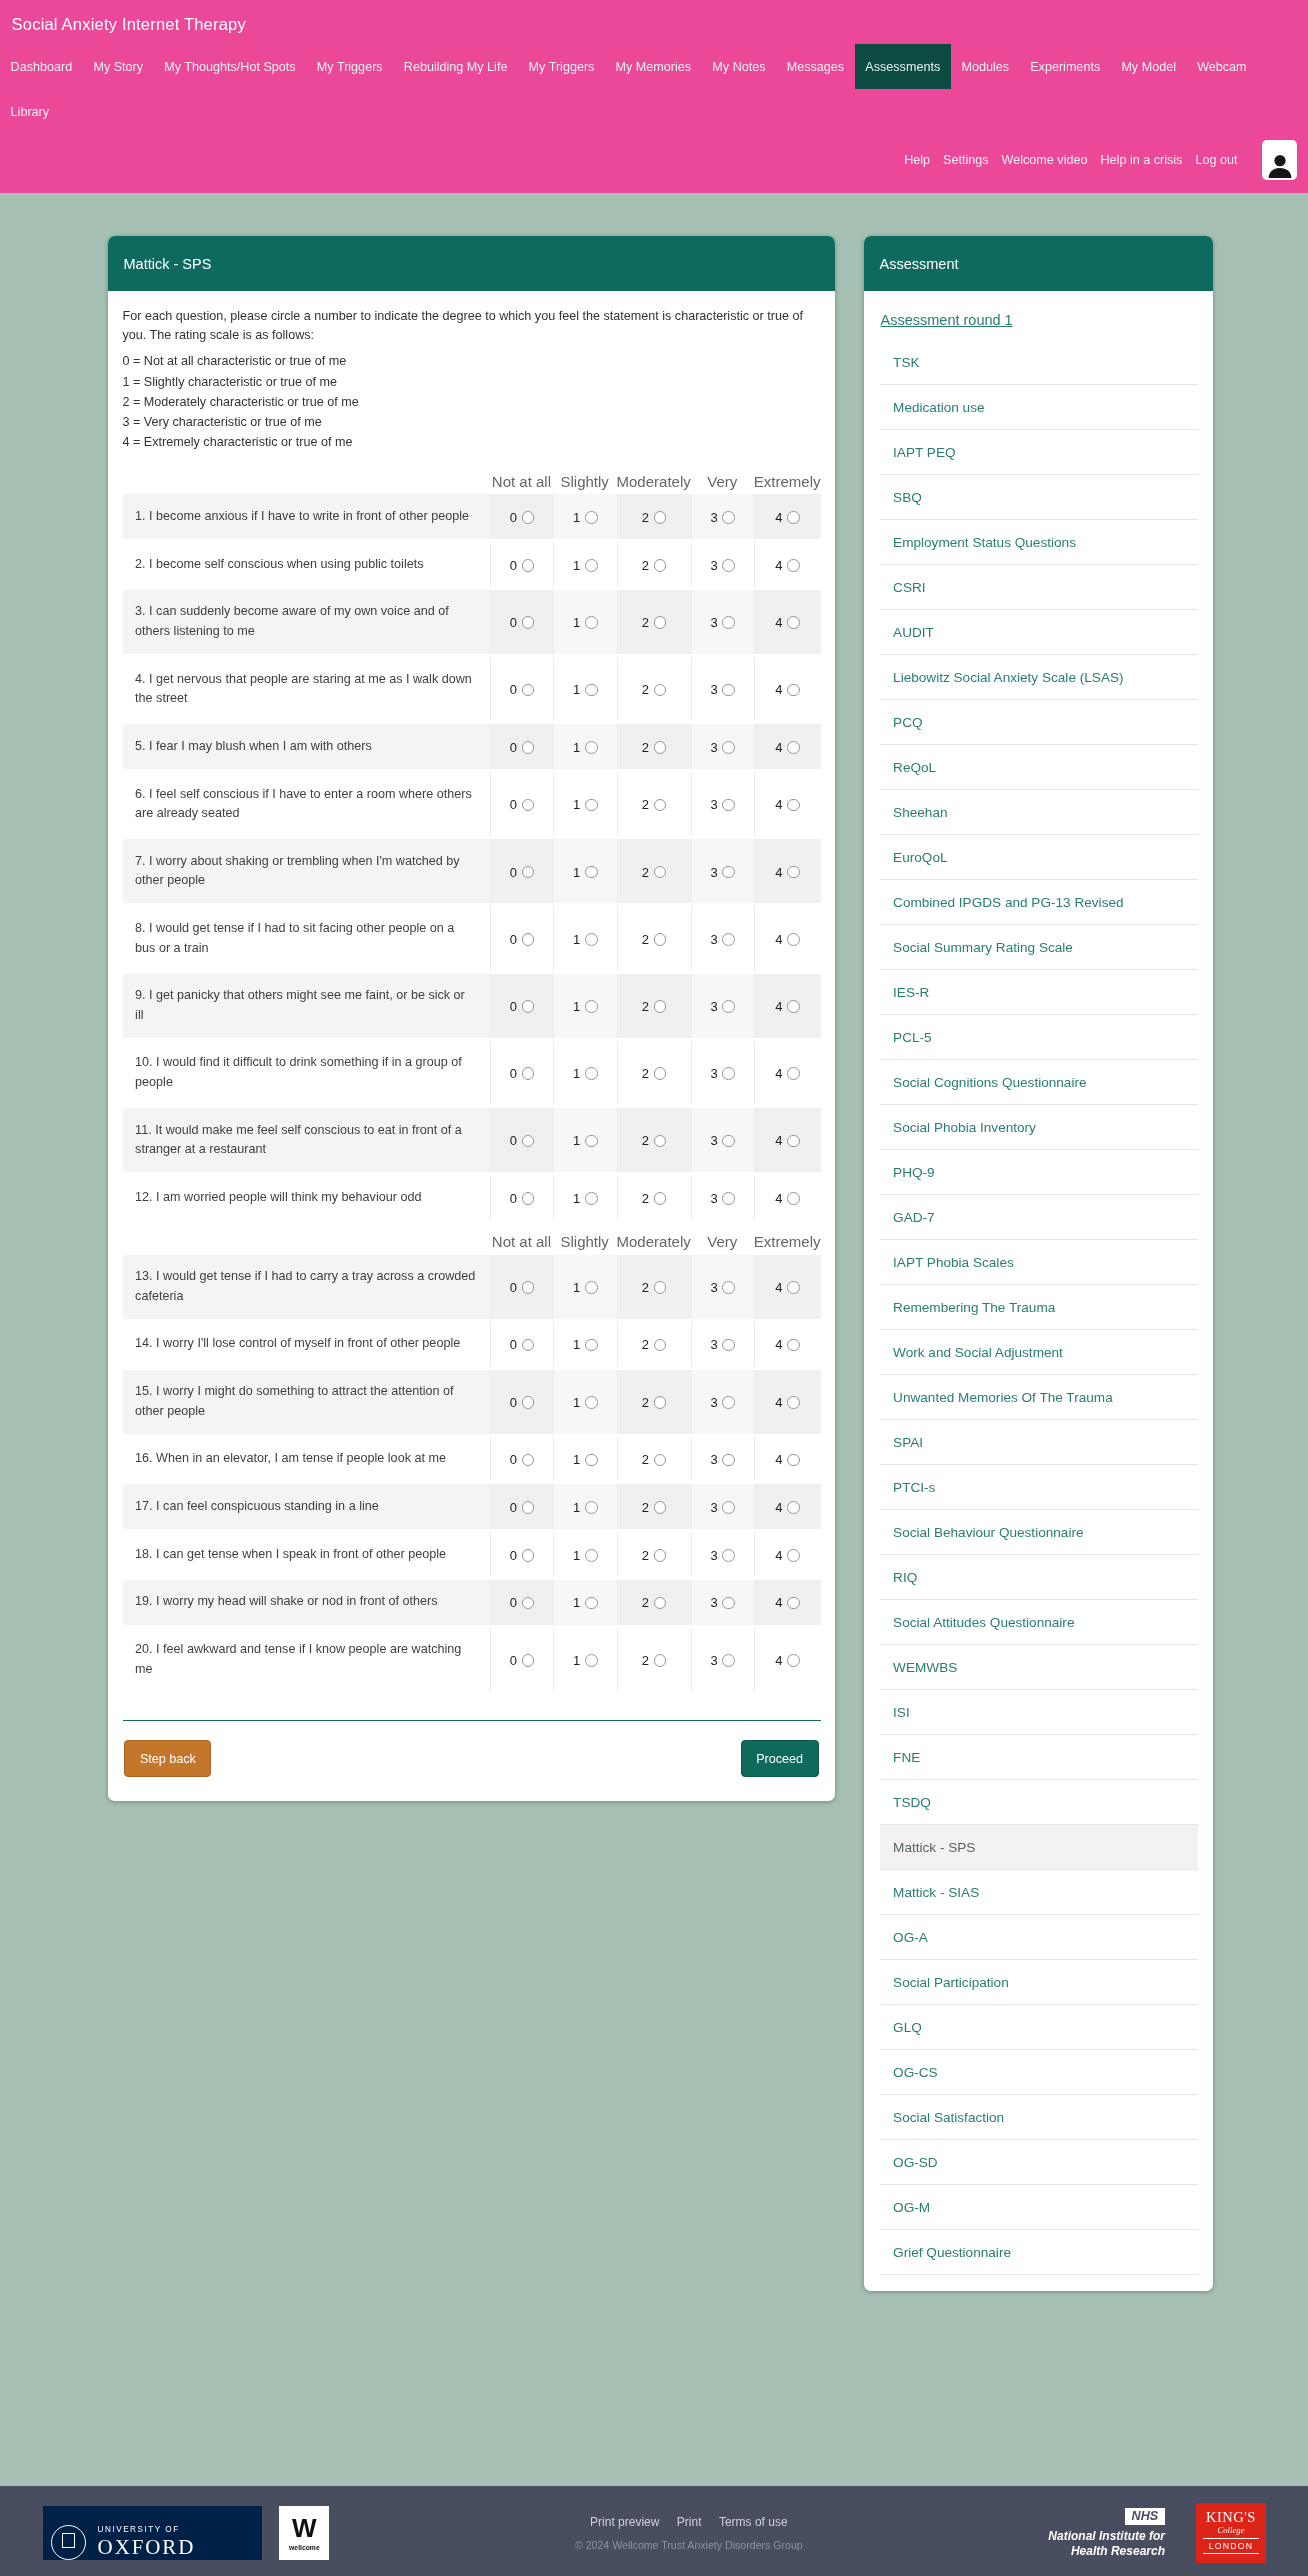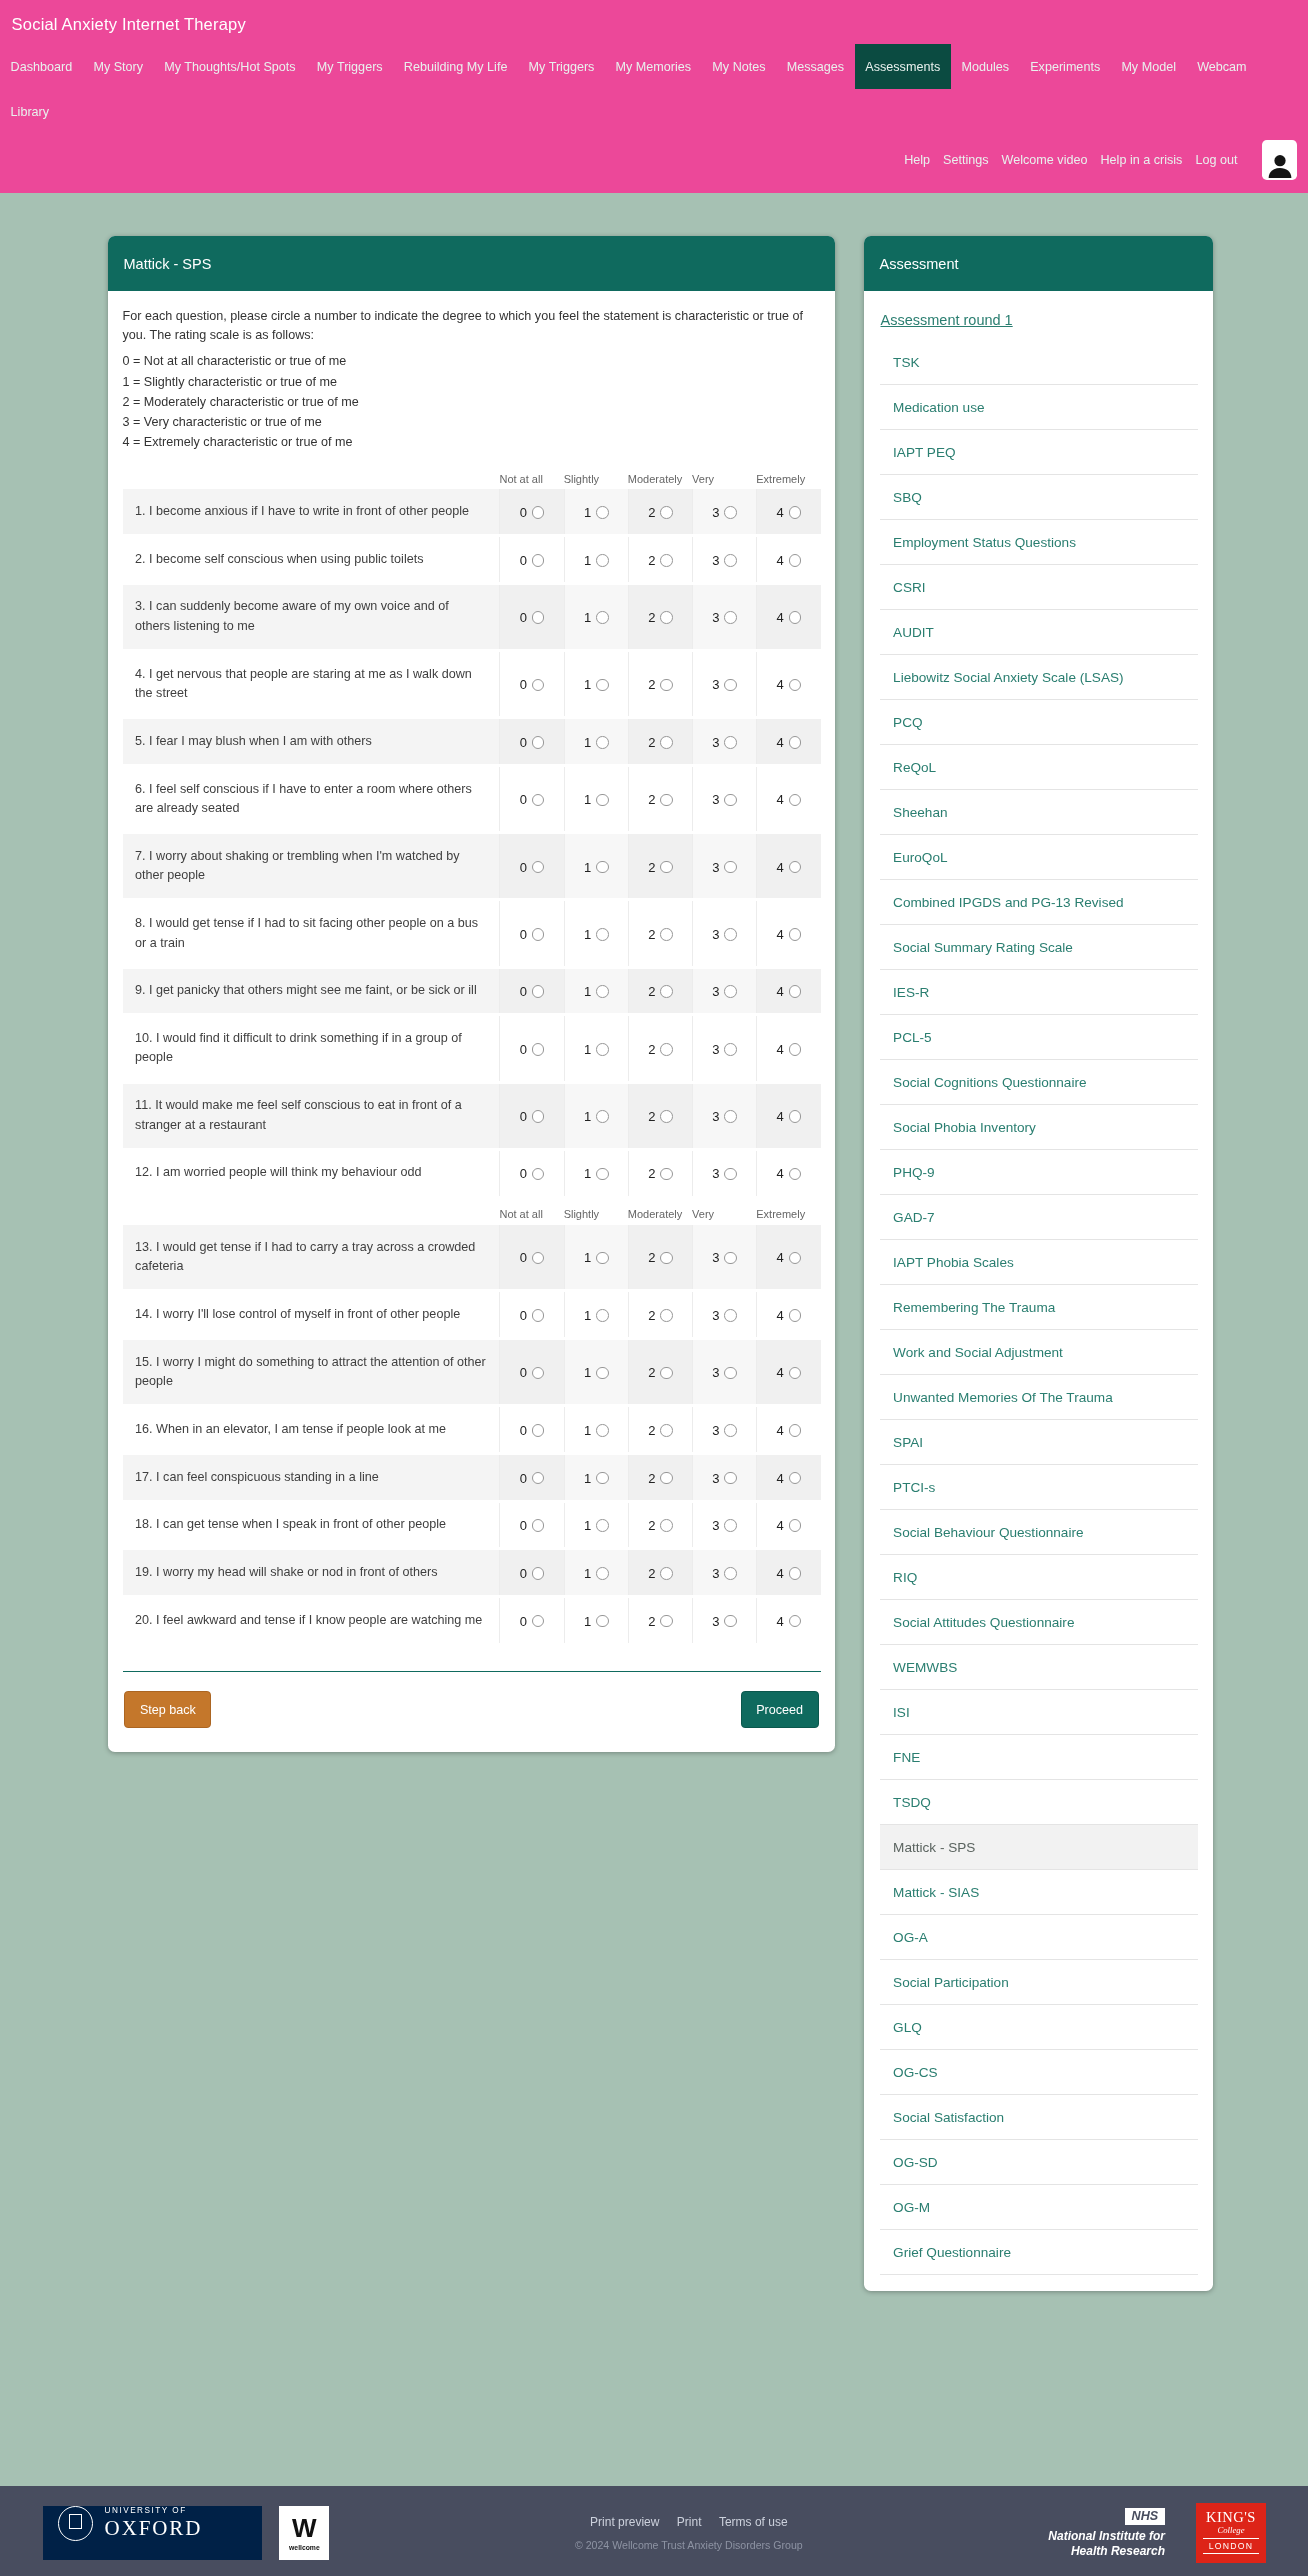--- a/index.html
+++ b/index.html
@@ -24,21 +24,21 @@
   .card { background:#fff; border-radius:6.8px; box-shadow:0 1px 4.8px rgba(0,0,0,.3); overflow:hidden; }
   .card-head { background:#0f6a5e; color:#fff; font-size:14.5px; padding:19.4px 15.5px; }
   .main-card { width:727px; flex:none; }
   .side-card { width:349px; flex:none; }
 
   
   .card-body { padding:15.5px 14.5px 13.6px; }
   .intro { font-size:12.6px; color:#333; line-height:1.55; margin-bottom:5.8px; }
   .scale-line { font-size:12.6px; color:#333; line-height:1.6; }
   .q-table { width:100%; border-collapse:separate; border-spacing:0 3.9px; margin-top:7.7px; }
-  .head-row td { font-size:11px; color:#666; text-align:left; padding:9.7px 0 1.9px; }
+  .head-row td { font-size:15px; color:#666; text-align:center; padding:9.7px 0 1.9px; }
   .q-text { font-size:12.6px; color:#3f3f3f; padding:12.6px 13.6px 12.6px 12.6px; line-height:1.55; width:54%; }
   td.opt { text-align:center; vertical-align:middle; width:9.2%; border-left:1px solid #ececec; }
   .q-row { background:#fff; }
   .q-row.odd td { background:#f4f4f4; }
   .q-row.odd td.opt:nth-child(even) { background:#f0f0f0; }
   .q-row.odd td.opt:nth-child(odd) { background:#f7f7f7; }
   .num { font-size:13px; color:#222; margin-right:4.8px; vertical-align:middle; }
   .radio { display:inline-block; width:12.6px; height:12.6px; border:1px solid #979797; border-radius:50%; background:#fff; vertical-align:middle; cursor:pointer; }
   .form-rule { border:none; border-top:1.9px solid #0f6a5e; margin:25px 0 19.4px; }
   .btn-row { display:flex; justify-content:space-between; align-items:center; padding:0 1.9px 9.7px; }
@@ -48,21 +48,21 @@
 
   
   .side-list { padding:3.9px 15.5px 15.5px; }
   .round-link { display:block; color:#2a7e70; text-decoration:underline; font-size:14.5px; padding:17.4px 0 11.6px 1px; cursor:pointer; }
   .side-item { display:block; color:#2a7e70; font-size:13.6px; padding:14.5px 5.8px 14.5px 13.6px; border-bottom:1px solid #e4e4e4; cursor:pointer; text-decoration:none; }
   .side-item.active { background:#f2f2f2; color:#5b6460; }
 
   
   .footer { background:#484d5f; height:93px; display:flex; align-items:center; justify-content:space-between; padding:0 43px; }
   .f-left { display:flex; align-items:center; gap:17.4px; }
-  .ox-logo { width:219px; height:54px; background:#002147; display:flex; align-items:flex-start; gap:11.6px; padding-left:15px; color:#fff; }
+  .ox-logo { width:219px; height:54px; background:#002147; display:flex; align-items:flex-end; gap:11.6px; padding-left:8px; color:#fff; }
   .ox-crest { width:35px; height:35px; border:1.9px solid #fff; border-radius:50%; flex:none; }
   .ox-crest-inner { width:12.6px; height:15.5px; border:1.9px solid #fff; margin:6.8px auto 0; }
   .ox-l1 { font-size:8.2px; letter-spacing:1.5px; }
   .ox-l2 { font-family:"Liberation Serif", serif; font-size:21px; letter-spacing:1.9px; margin-top:1px; }
   .wc-logo { width:50px; height:54px; background:#fff; color:#111; display:flex; flex-direction:column; align-items:center; justify-content:center; }
   .wc-w { font-size:26px; font-weight:bold; line-height:1; }
   .wc-label { font-size:6.8px; margin-top:2.9px; font-weight:bold; }
   .f-center { text-align:center; }
   .f-links { display:flex; gap:17.4px; justify-content:center; font-size:12px; }
   .f-link { color:#ccd1dc; cursor:pointer; }

